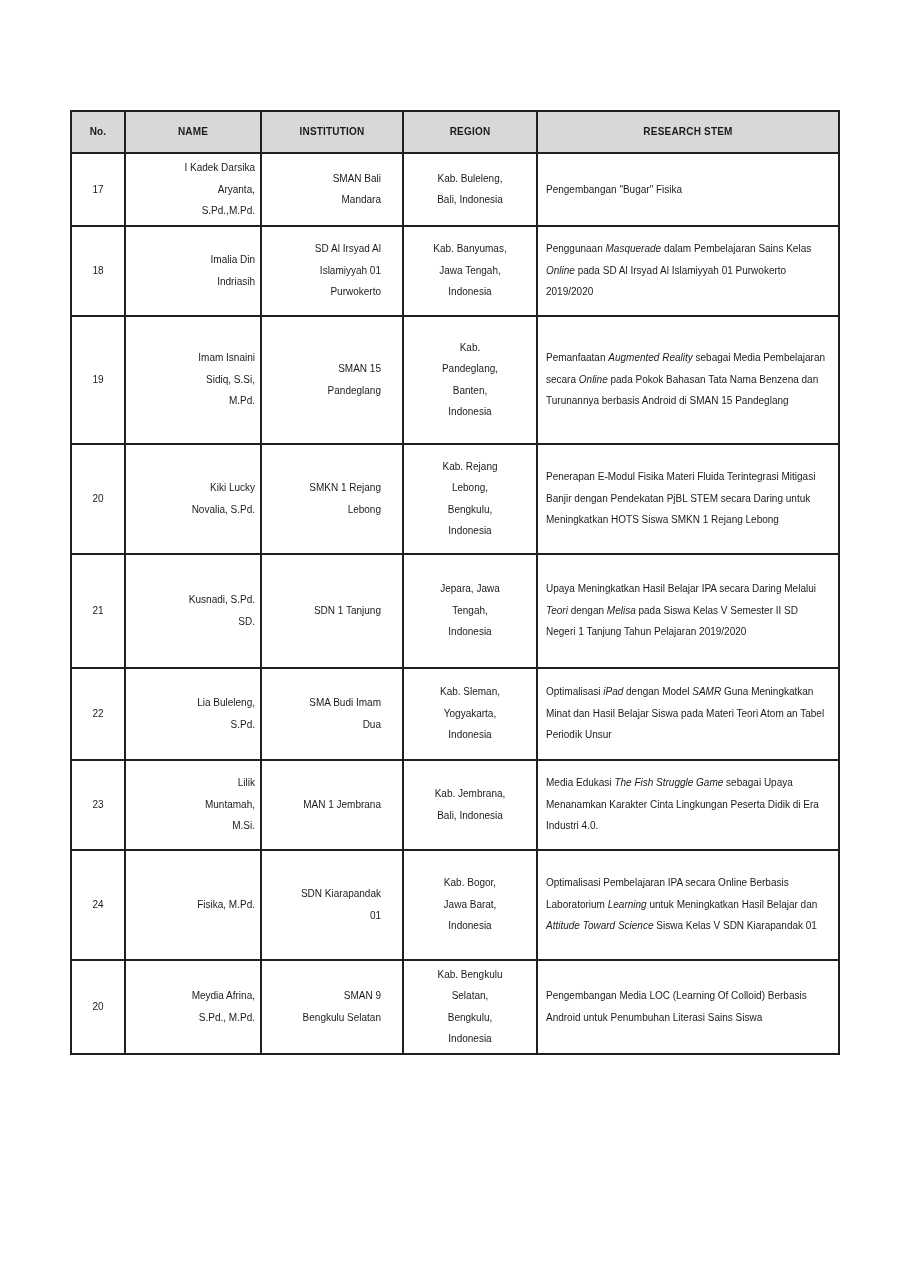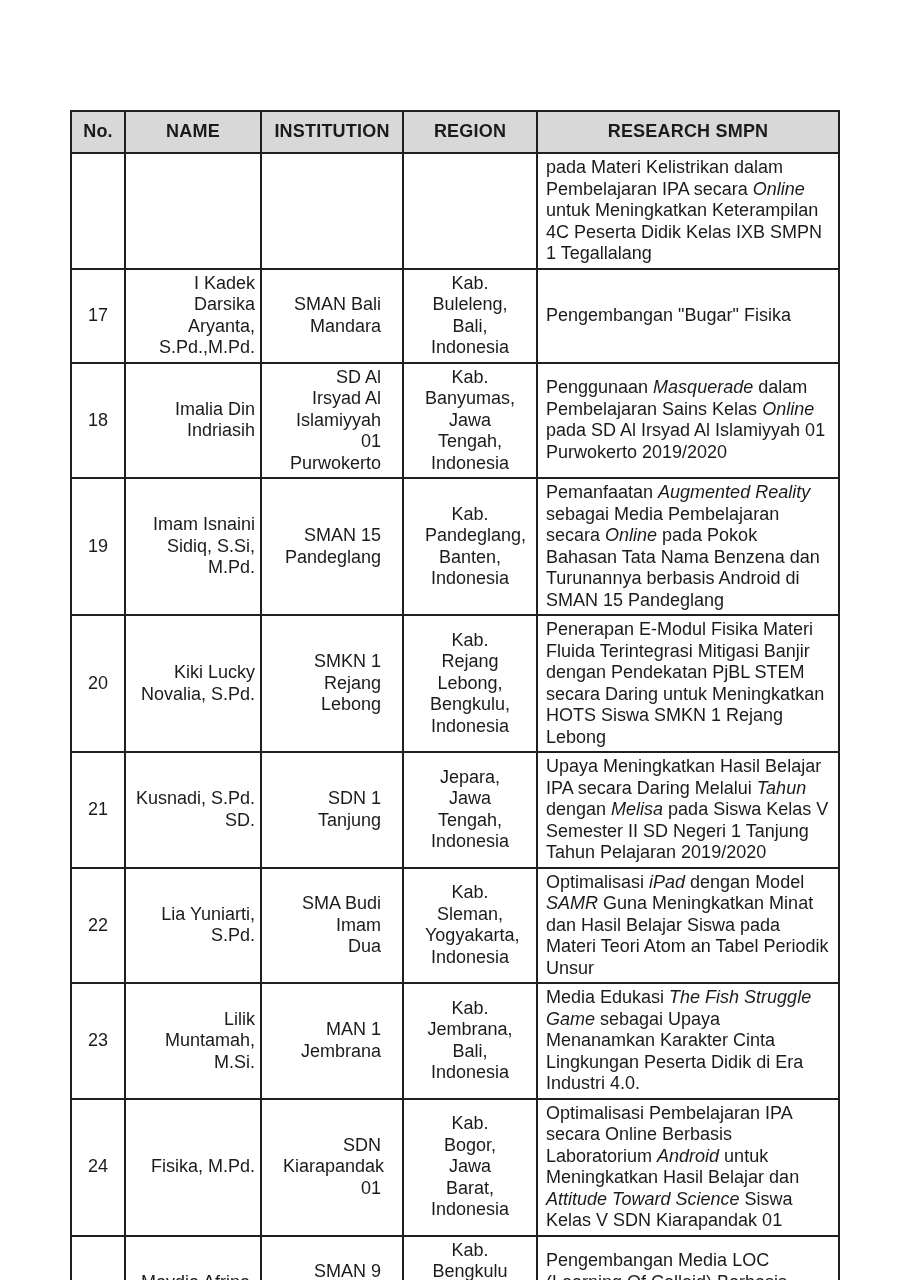--- a/index.html
+++ b/index.html
@@ -15,21 +15,21 @@
     position:absolute;
     left:70px;top:110px;
     width:768px;
     border-collapse:collapse;
     table-layout:fixed;
   }
   table.participants th,
   table.participants td{
     border:2px solid #1f1f1f;
     vertical-align:middle;
-    font-size:18px;
+    font-size:10px;
     line-height:21.5px;
     overflow:hidden;
     margin-top:8px;
   }
   table.participants th{
     background:#d8d8d8;
     font-weight:bold;
     text-align:center;
     height:36px;
     padding:2px 4px;
@@ -58,31 +58,24 @@
       <col style="width:142px">
       <col style="width:134px">
       <col style="width:302px">
     </colgroup>
     <thead>
       <tr>
         <th>No.</th>
         <th>NAME</th>
         <th>INSTITUTION</th>
         <th>REGION</th>
-        <th>RESEARCH SMPN</th>
+        <th>RESEARCH STEM</th>
       </tr>
     </thead>
     <tbody>
-        <tr class="r0">
-          <td class="c-no"></td>
-          <td class="c-name"></td>
-          <td class="c-inst"></td>
-          <td class="c-region"></td>
-          <td class="c-title"><span>pada Materi Kelistrikan dalam Pembelajaran IPA secara </span><span class="i">Online</span><span> untuk Meningkatkan Keterampilan 4C Peserta Didik Kelas IXB SMPN 1 Tegallalang</span></td>
-        </tr>
         <tr class="r1">
           <td class="c-no">17</td>
           <td class="c-name">I Kadek Darsika
 Aryanta,
 S.Pd.,M.Pd.</td>
           <td class="c-inst">SMAN Bali
 Mandara</td>
           <td class="c-region">Kab. Buleleng,
 Bali, Indonesia</td>
           <td class="c-title"><span>Pengembangan "Bugar" Fisika</span></td>
@@ -125,25 +118,25 @@
           <td class="c-title"><span>Penerapan E-Modul  Fisika Materi Fluida Terintegrasi Mitigasi Banjir dengan Pendekatan PjBL STEM secara Daring untuk Meningkatkan HOTS Siswa SMKN 1 Rejang Lebong</span></td>
         </tr>
         <tr class="r5">
           <td class="c-no">21</td>
           <td class="c-name">Kusnadi, S.Pd.
 SD.</td>
           <td class="c-inst">SDN 1 Tanjung</td>
           <td class="c-region">Jepara, Jawa
 Tengah,
 Indonesia</td>
-          <td class="c-title"><span>Upaya Meningkatkan Hasil Belajar IPA secara Daring Melalui </span><span class="i">Tahun</span><span> dengan </span><span class="i">Melisa</span><span> pada Siswa Kelas V Semester II SD Negeri 1 Tanjung Tahun Pelajaran 2019/2020</span></td>
+          <td class="c-title"><span>Upaya Meningkatkan Hasil Belajar IPA secara Daring Melalui </span><span class="i">Teori</span><span> dengan </span><span class="i">Melisa</span><span> pada Siswa Kelas V Semester II SD Negeri 1 Tanjung Tahun Pelajaran 2019/2020</span></td>
         </tr>
         <tr class="r6">
           <td class="c-no">22</td>
-          <td class="c-name">Lia Yuniarti,
+          <td class="c-name">Lia Buleleng,
 S.Pd.</td>
           <td class="c-inst">SMA Budi Imam
 Dua</td>
           <td class="c-region">Kab. Sleman,
 Yogyakarta,
 Indonesia</td>
           <td class="c-title"><span>Optimalisasi </span><span class="i">iPad</span><span> dengan Model </span><span class="i">SAMR</span><span> Guna Meningkatkan Minat dan Hasil Belajar Siswa pada Materi Teori Atom an Tabel Periodik Unsur</span></td>
         </tr>
         <tr class="r7">
           <td class="c-no">23</td>
@@ -156,21 +149,21 @@
           <td class="c-title"><span>Media Edukasi </span><span class="i">The Fish Struggle Game</span><span> sebagai Upaya Menanamkan Karakter Cinta Lingkungan Peserta Didik di Era Industri 4.0.</span></td>
         </tr>
         <tr class="r8">
           <td class="c-no">24</td>
           <td class="c-name">Fisika, M.Pd.</td>
           <td class="c-inst">SDN Kiarapandak
 01</td>
           <td class="c-region">Kab. Bogor,
 Jawa Barat,
 Indonesia</td>
-          <td class="c-title"><span>Optimalisasi Pembelajaran IPA secara Online Berbasis Laboratorium </span><span class="i">Android</span><span> untuk Meningkatkan Hasil Belajar dan </span><span class="i">Attitude Toward Science</span><span> Siswa Kelas V SDN Kiarapandak 01</span></td>
+          <td class="c-title"><span>Optimalisasi Pembelajaran IPA secara Online Berbasis Laboratorium </span><span class="i">Learning</span><span> untuk Meningkatkan Hasil Belajar dan </span><span class="i">Attitude Toward Science</span><span> Siswa Kelas V SDN Kiarapandak 01</span></td>
         </tr>
         <tr class="r9">
           <td class="c-no">20</td>
           <td class="c-name">Meydia Afrina,
 S.Pd., M.Pd.</td>
           <td class="c-inst">SMAN 9
 Bengkulu Selatan</td>
           <td class="c-region">Kab. Bengkulu
 Selatan,
 Bengkulu,

